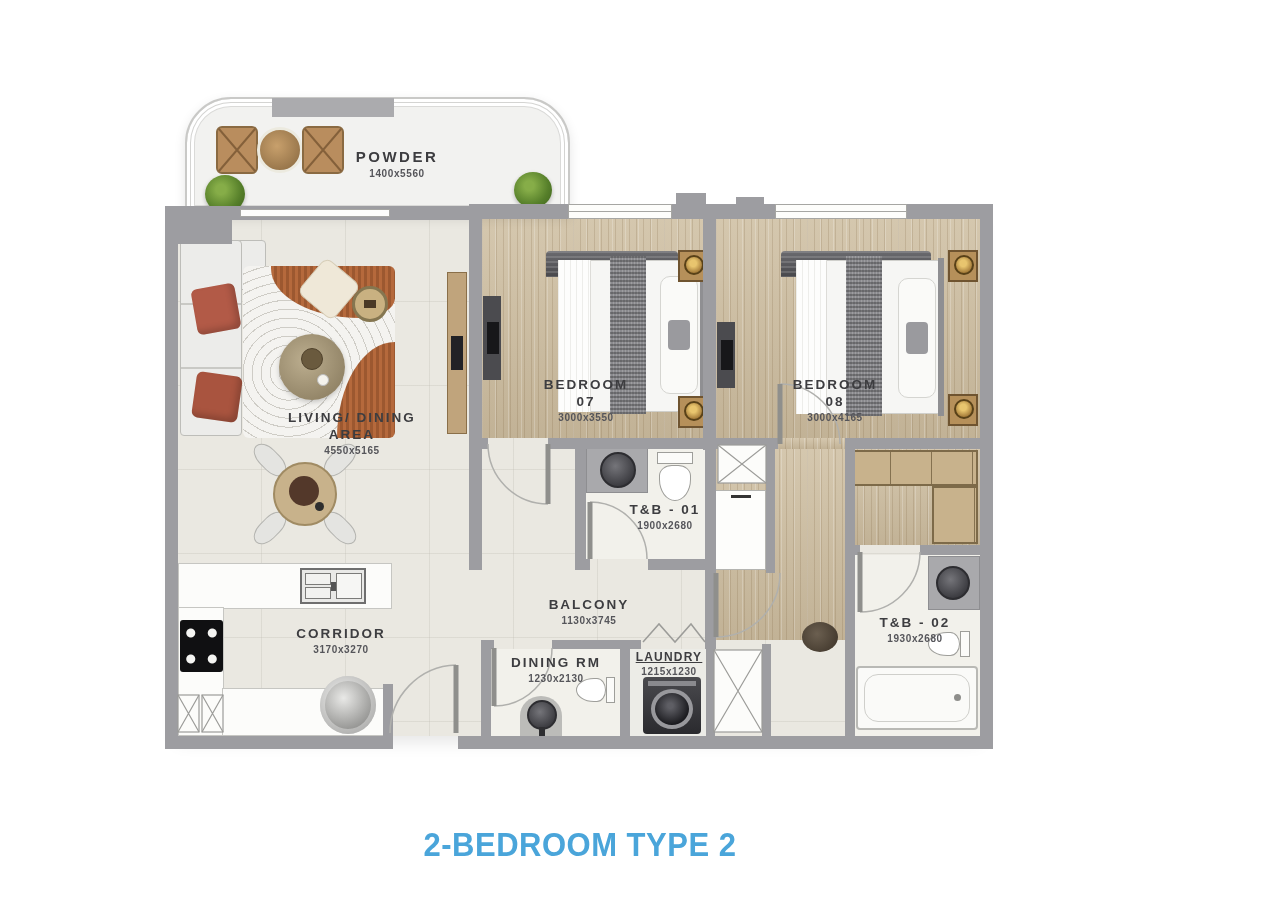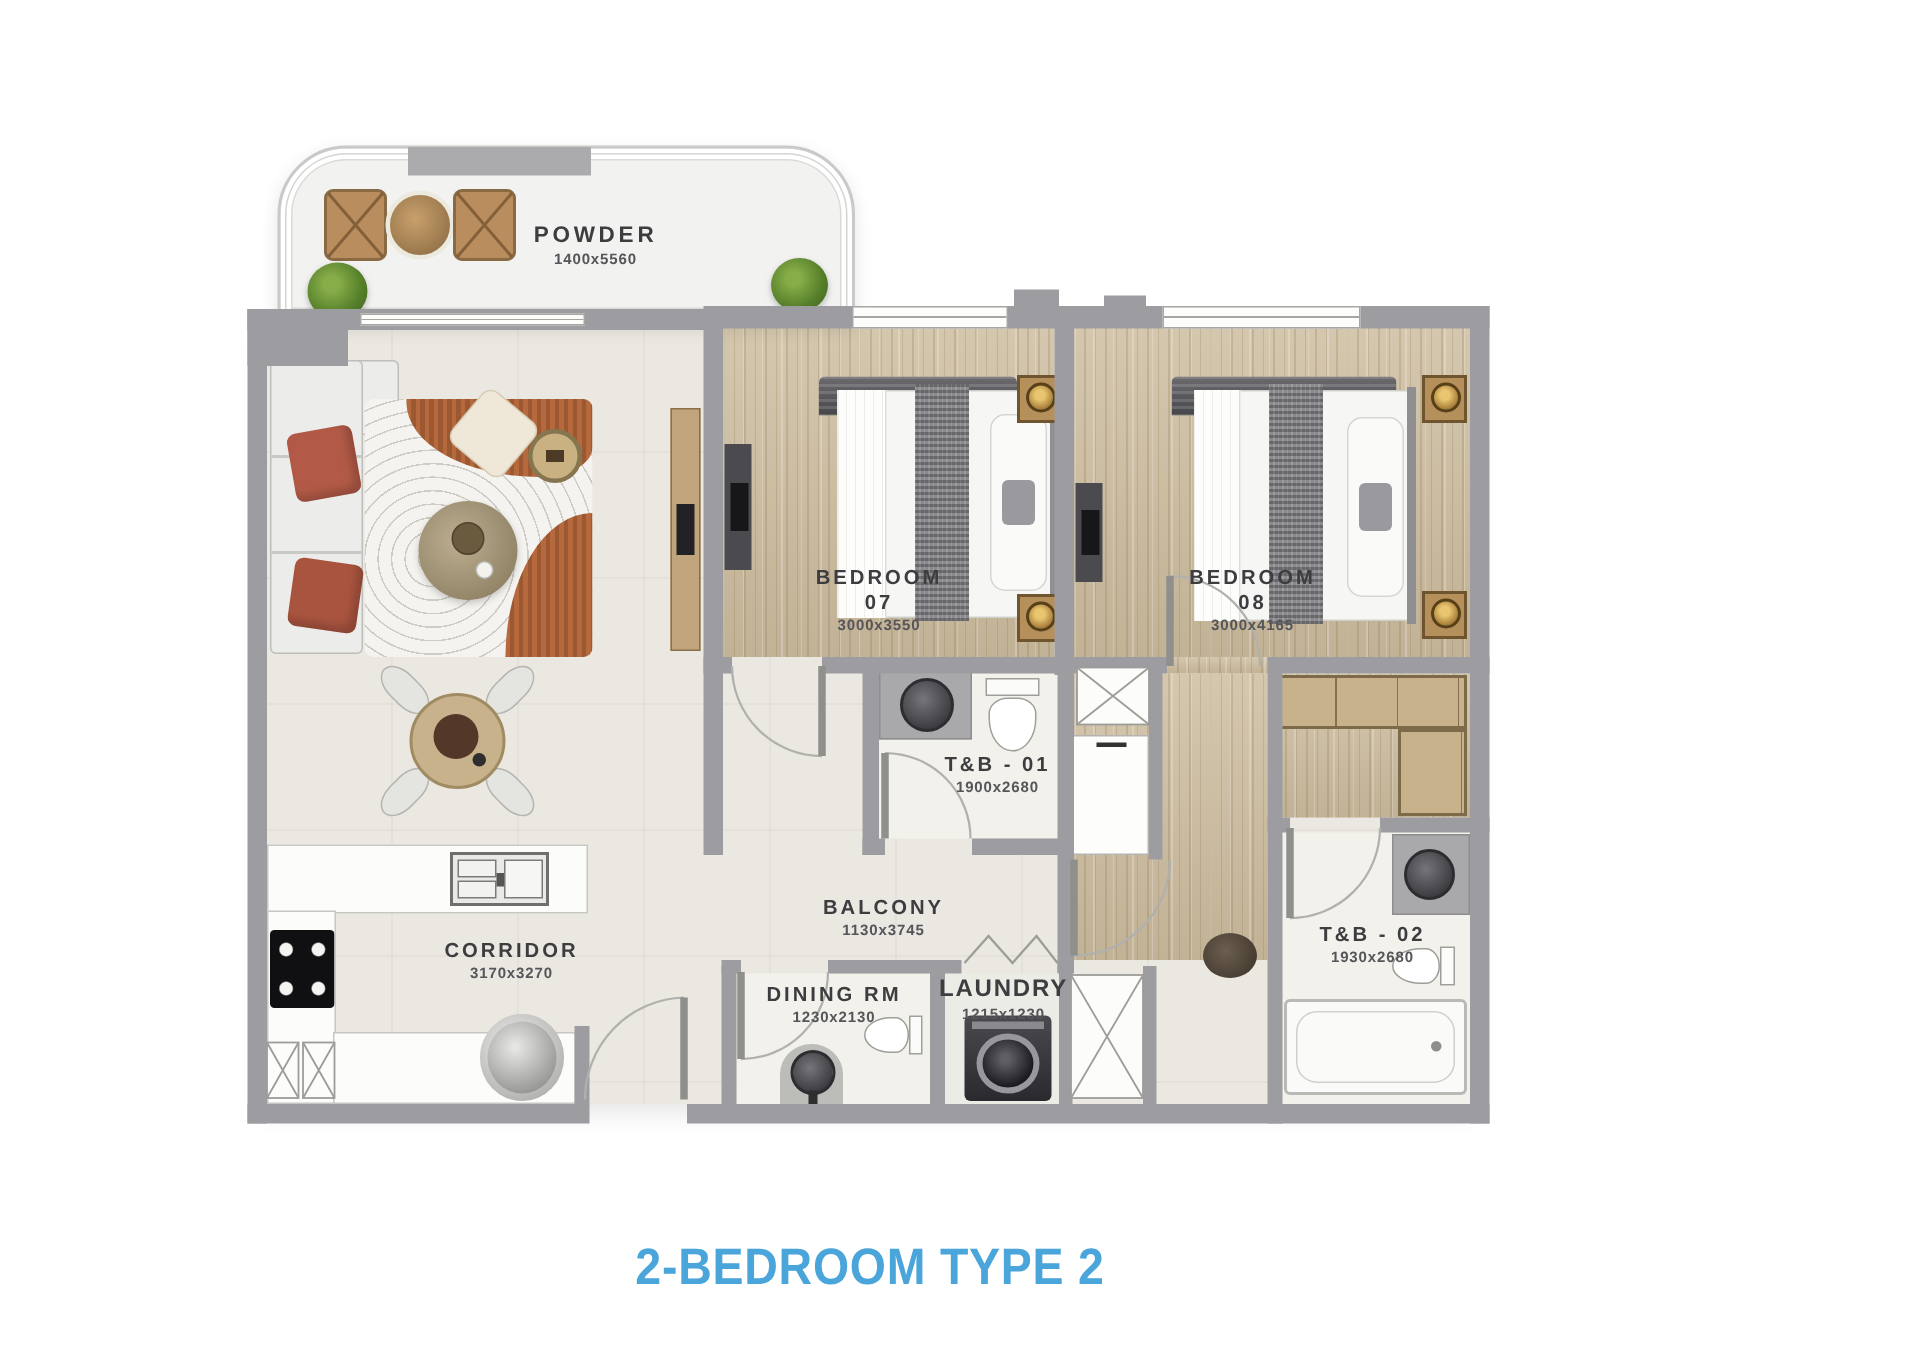--- a/index.html
+++ b/index.html
@@ -14,21 +14,21 @@
     background-size:84px 84px;}
   .white-floor{background:#f2f1eb;}
   .wood{background-color:#d0c1a5;
     background-image:repeating-linear-gradient(90deg,rgba(255,255,255,.22) 0 1px,transparent 1px 13px),
                      repeating-linear-gradient(90deg,rgba(124,98,62,.20) 0 1px,transparent 1px 7px),
                      linear-gradient(180deg,rgba(255,255,255,.10),rgba(90,70,40,.12));}
   .furn{position:absolute;z-index:20;}
   .lblwrap{position:absolute;z-index:50;transform:translateX(-50%);text-align:center;white-space:nowrap;}
   .room-name{font-size:13.5px;font-weight:bold;letter-spacing:2px;color:#3d3d40;line-height:1.25;}
   .room-name.big{font-size:15px;letter-spacing:2.5px;}
-  .room-name.small{font-size:16px;letter-spacing:1.2px;}
+  .room-name.small{font-size:12px;letter-spacing:1.2px;text-decoration:underline;}
   .room-dims{font-size:10px;font-weight:600;letter-spacing:.6px;color:#55555a;line-height:1.4;}
   .win{position:absolute;z-index:35;background:#fdfdfb;border:1px solid #a6a6a3;box-sizing:border-box;
        background-image:linear-gradient(transparent 45%, #a6a6a3 45%, #a6a6a3 55%, transparent 55%);}
   svg.overlay{position:absolute;left:0;top:0;z-index:40;pointer-events:none;}
   .title{position:absolute;left:580px;top:827px;transform:translateX(-50%) scale(1,1.1);z-index:60;
          font-size:31px;font-weight:800;letter-spacing:.5px;color:#4aa5da;}
   .sofa-piece{background:#ececea;border:1.5px solid #bdbdb9;border-radius:4px;box-sizing:border-box;}
   .pillow{border-radius:6px;box-shadow:inset -4px -4px 6px rgba(0,0,0,.18);}
   .counter{background:#fcfcfa;border:1.5px solid #c6c6c2;box-sizing:border-box;}
   .wood-cab{background:#c8b28c;border:2px solid #7d6a49;box-sizing:border-box;
@@ -276,20 +276,25 @@
 
       <path d="M643,642 L659,624 L675,642 L691,624 L705,642" stroke="#9c9c99" stroke-width="1.5"></path>
     </g>
   </svg>
 
   <div class="lblwrap" style="left:397px;top:148px;">
     <div class="room-name big">POWDER</div>
     <div class="room-dims">1400x5560</div>
   </div>
 
+  <div class="lblwrap" style="left:352px;top:410px;">
+    <div class="room-name">LIVING/ DINING</div>
+    <div class="room-name">AREA</div>
+    <div class="room-dims">4550x5165</div>
+  </div>
 
   <div class="lblwrap" style="left:586px;top:377px;">
     <div class="room-name">BEDROOM</div>
     <div class="room-name">07</div>
     <div class="room-dims">3000x3550</div>
   </div>
 
   <div class="lblwrap" style="left:835px;top:377px;">
     <div class="room-name">BEDROOM</div>
     <div class="room-name">08</div>

